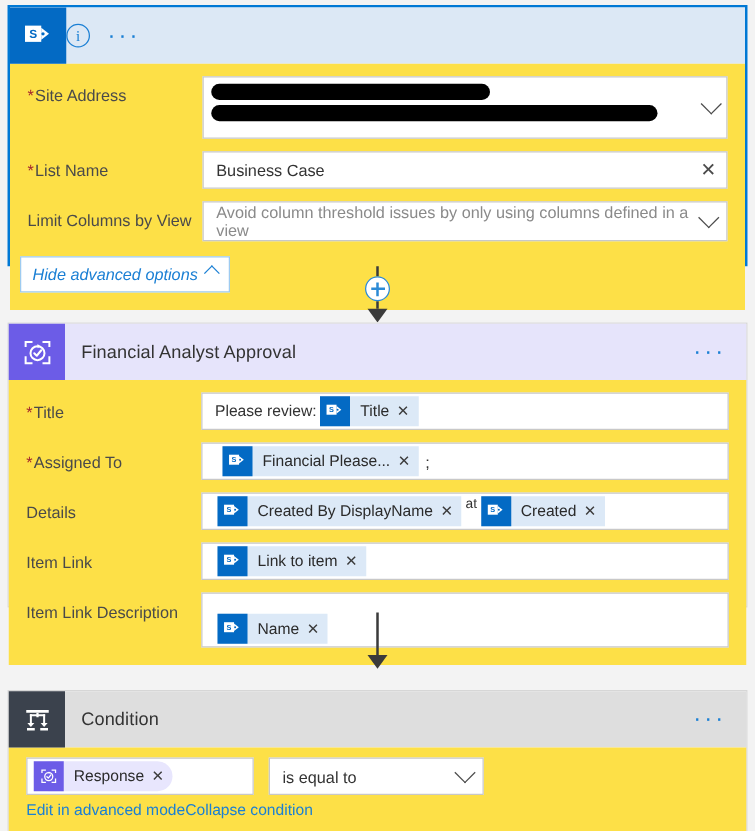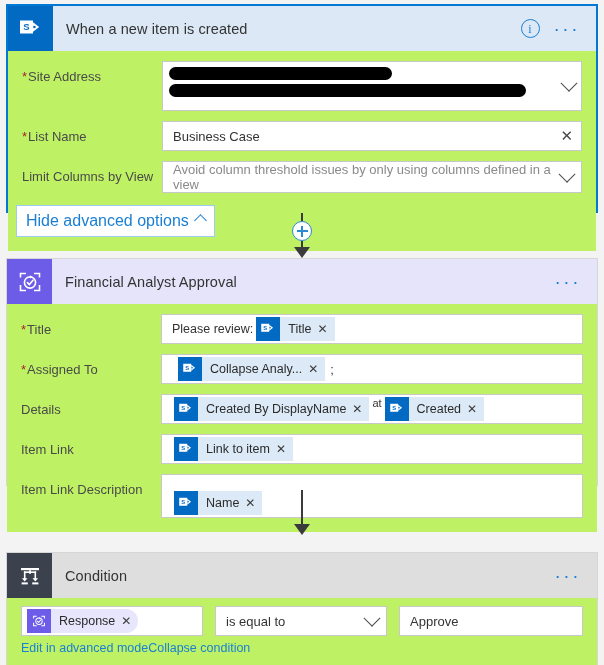--- a/index.html
+++ b/index.html
@@ -63,21 +63,21 @@
   }
   .ellipsis {
     color: #1a7fd4;
     font-size: 19px;
     letter-spacing: 2.5px;
     line-height: 10px;
     cursor: pointer;
     user-select: none;
   }
 
-  .card-body { padding: 10px 0 10px 0; background:#bef264; }
+  .card-body { padding: 10px 0 10px 0; background:#fde047; }
 
   
   .row {
     display: flex;
     align-items: flex-start;
     padding: 0 14px 0 14px;
     margin-bottom: 10px;
   }
   .row-label {
     width: 140px;
@@ -179,25 +179,26 @@
   }
   .semi { font-size: 13px; color: #333; padding-left: 4px; }
 
   
   .adv-btn {
     display: inline-flex;
     align-items: center;
     gap: 7px;
     border: 1px solid #9ecbf0;
     color: #1a7fd4;
-    font-size: 16px;
+    font-size: 13px;
     padding: 6px 9px;
     margin: 2px 0 4px 8px;
     background: #fff;
     cursor: pointer;
+    font-style: italic;
   }
   .caret-up {
     width: 9px; height: 9px;
     border-top: 1.5px solid #1a7fd4;
     border-right: 1.5px solid #1a7fd4;
     transform: rotate(-45deg);
     margin-bottom: 2px;
   }
 
   
@@ -273,21 +274,20 @@
   <div class="card selected" style="top:4px; height:209px;">
     <div class="card-header" style="background:#dce8f5;">
       <div class="hdr-icon" style="background:#036ac4;">
         <svg width="26" height="26" viewBox="0 0 26 26" aria-hidden="true">
           <rect x="2" y="4.5" width="13" height="13" fill="#ffffff"></rect>
           <text x="8.5" y="14.2" font-family="Liberation Sans, sans-serif" font-size="9.5" font-weight="bold" fill="#036ac4" text-anchor="middle">S</text>
           <path d="M15 6.2 L21.2 11 L15 15.8 Z" fill="#ffffff"></path>
           <circle cx="16.4" cy="11" r="1.3" fill="#036ac4"></circle>
         </svg>
       </div>
-      <div class="hdr-title">When a new item is created</div>
       <div class="hdr-actions">
         <div class="info-icon">i</div>
         <div class="ellipsis">···</div>
       </div>
     </div>
     <div class="card-body">
 
       
       <div class="row">
         <div class="row-label">
@@ -394,21 +394,21 @@
           <div class="tokens">
             <span class="token" style="margin-left:8px;">
               <span class="token-ico" style="background:#036ac4;">
                 <svg width="16" height="16" viewBox="0 0 26 26" aria-hidden="true">
                   <rect x="2" y="4.5" width="13" height="13" fill="#ffffff"></rect>
                   <text x="8.5" y="14.2" font-family="Liberation Sans, sans-serif" font-size="9.5" font-weight="bold" fill="#036ac4" text-anchor="middle">S</text>
                   <path d="M15 6.2 L21.2 11 L15 15.8 Z" fill="#ffffff"></path>
                   <circle cx="16.4" cy="11" r="1.3" fill="#036ac4"></circle>
                 </svg>
               </span>
-              <span class="token-label">Collapse Analy...</span>
+              <span class="token-label">Financial Please...</span>
               <span class="token-x">✕</span>
             </span>
             <span class="semi">;</span>
           </div>
         </div>
       </div>
 
       <div class="row">
         <div class="row-label">
           <span>Details</span>
@@ -534,23 +534,20 @@
             <span class="token-label">Response</span>
             <span class="token-x">✕</span>
           </span>
         </div>
         <div class="cond-field mid">
           <span class="field-text">is equal to</span>
           <span class="field-affordance" style="display:flex;align-items:center;">
               <span class="chev"></span>
             </span>
         </div>
-        <div class="cond-field right">
-          <span class="field-text">Approve</span>
-        </div>
       </div>
       <div class="cond-links">
         <span class="link">Edit in advanced mode</span>
         <span class="link">Collapse condition</span>
       </div>
     </div>
   </div>
 
 </div>
 

